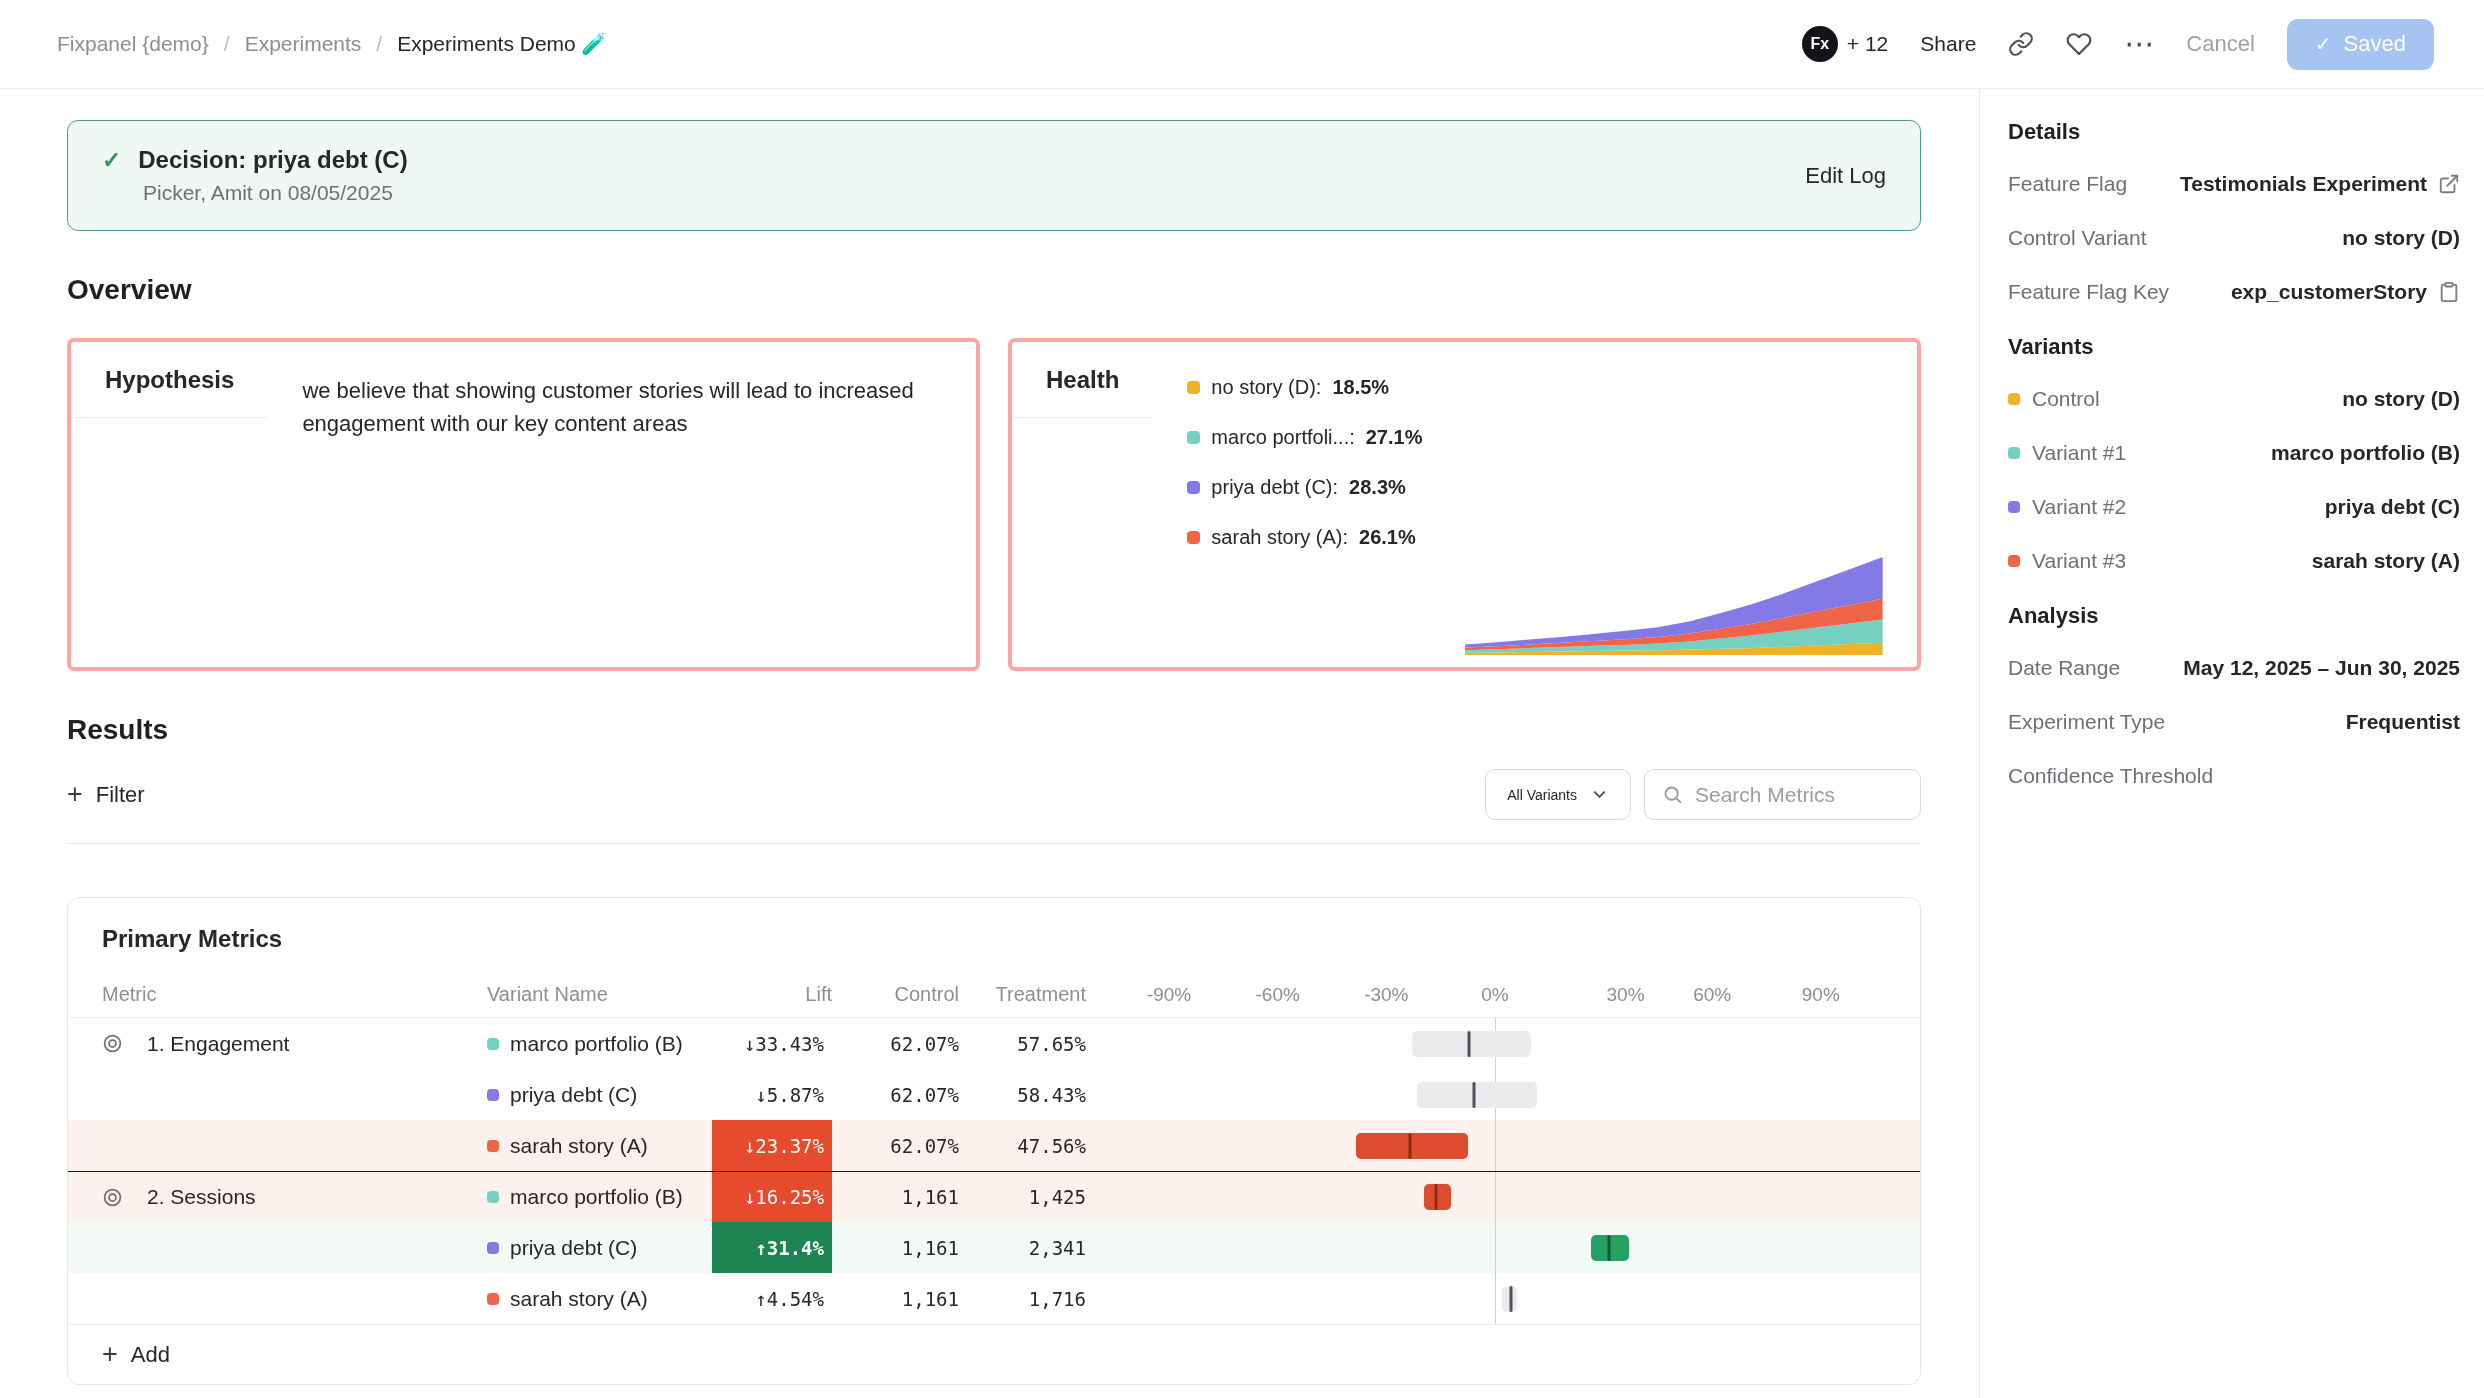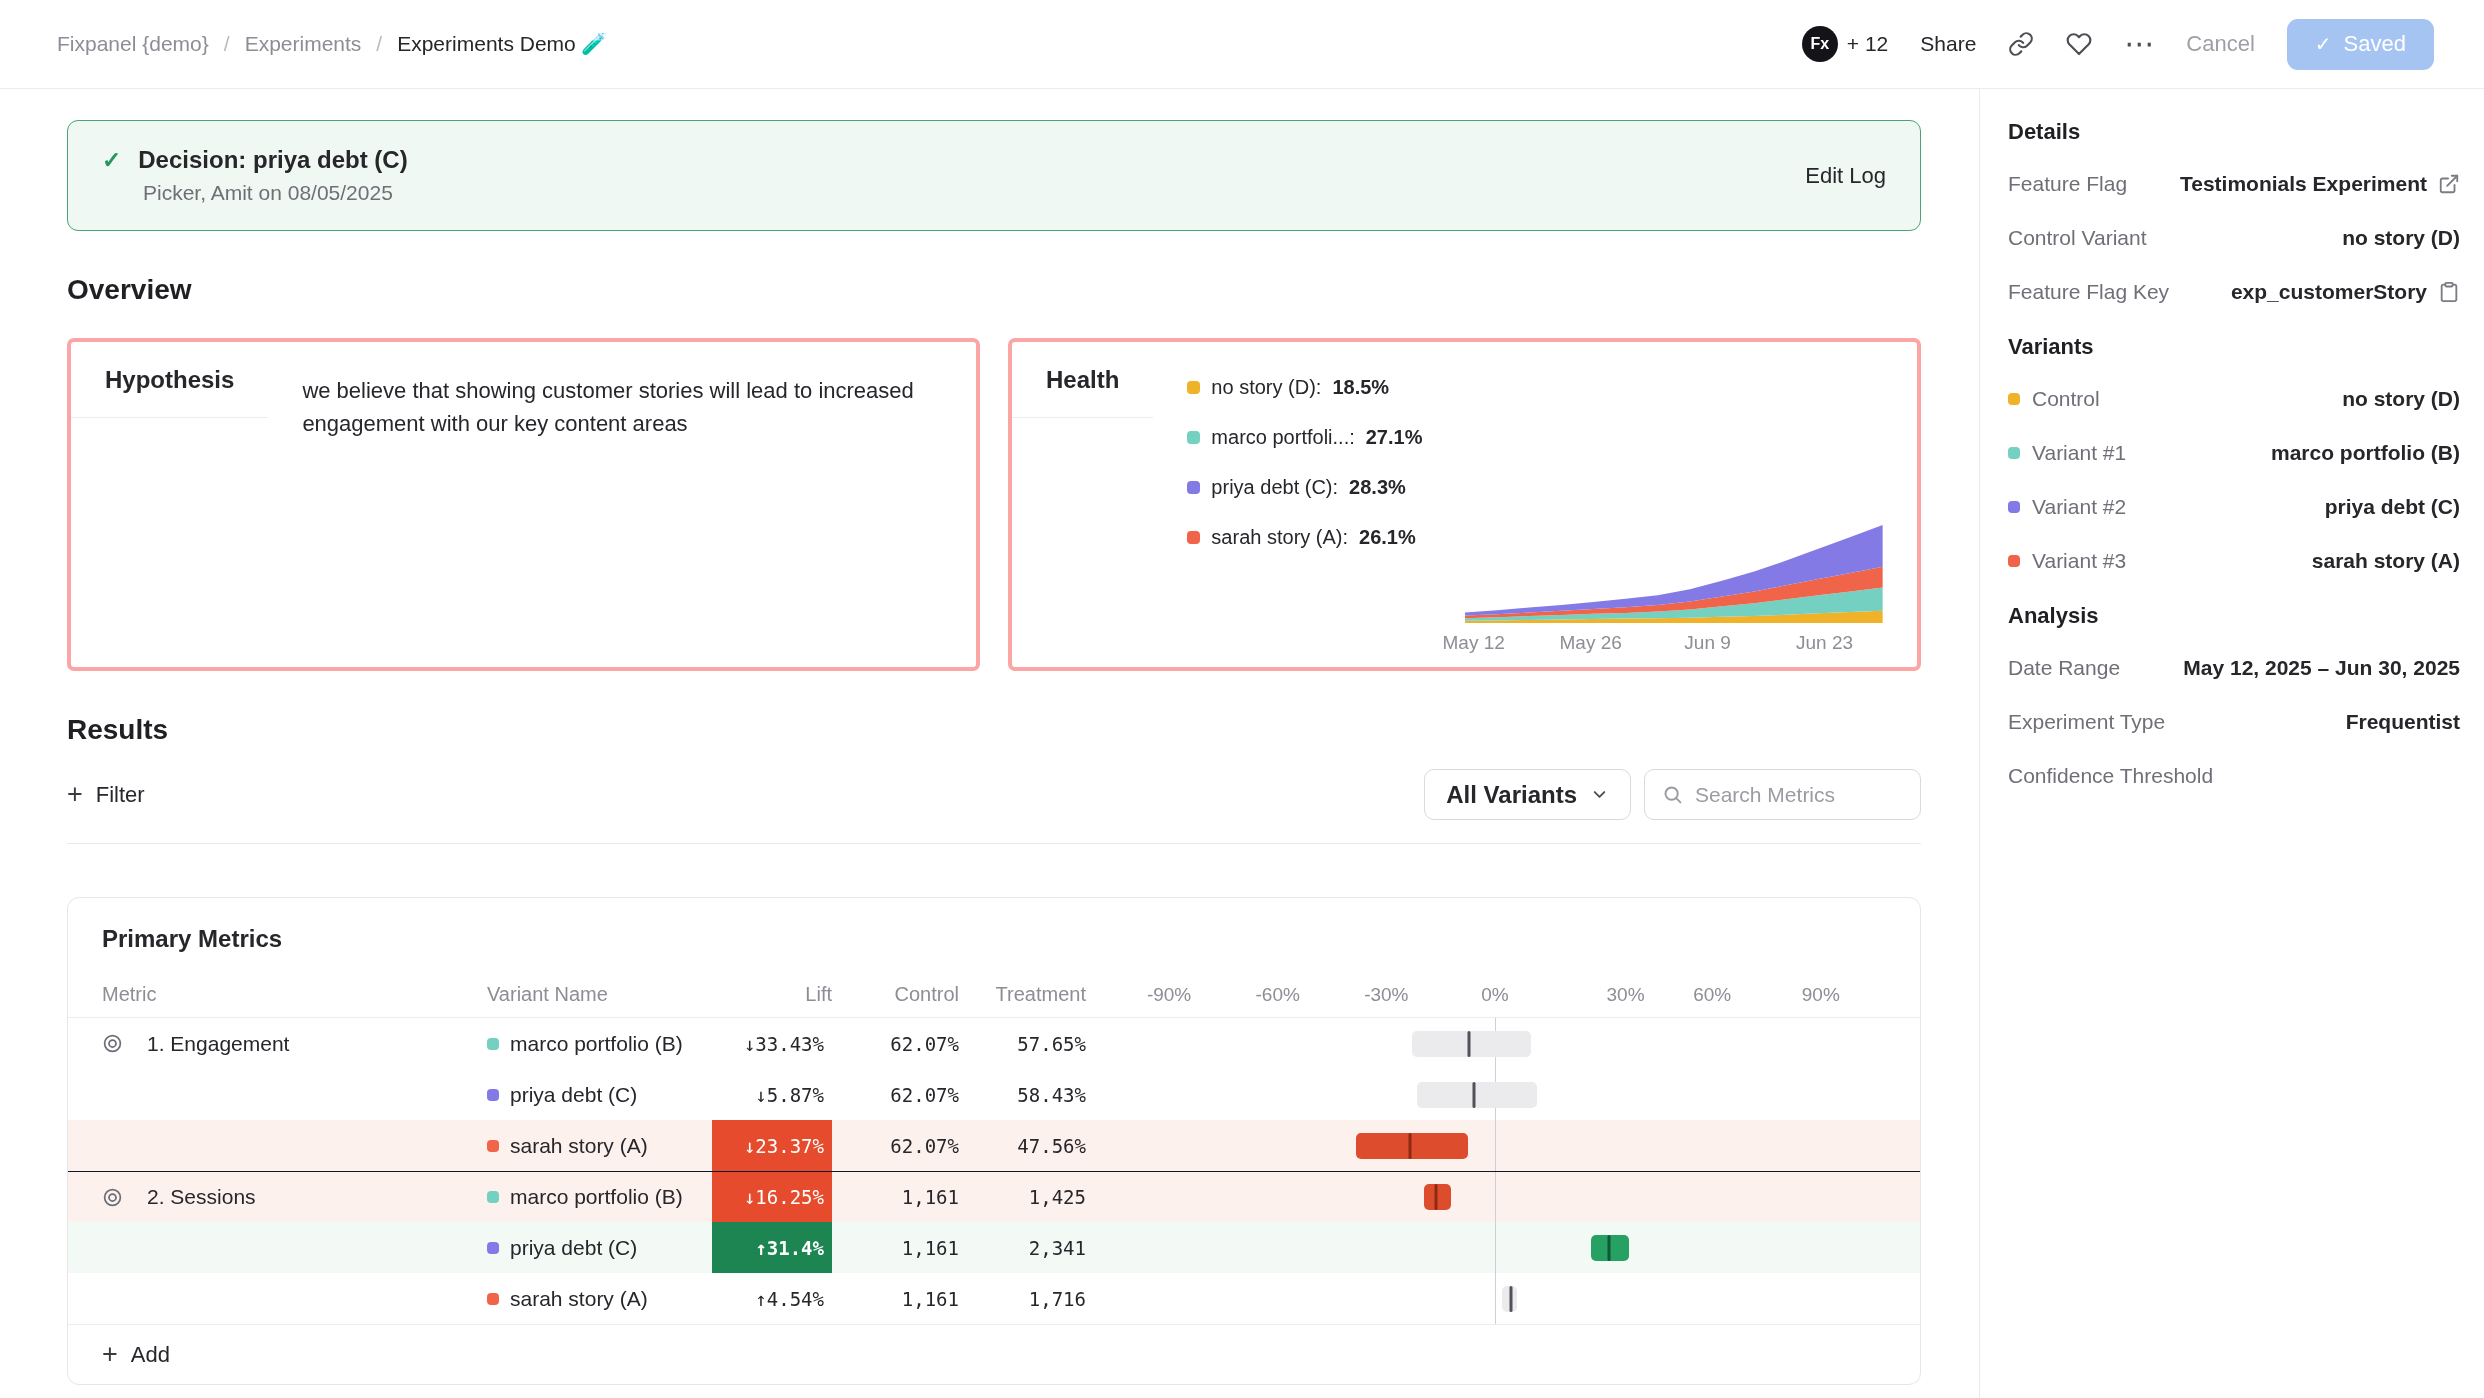--- a/index.html
+++ b/index.html
@@ -51,21 +51,21 @@
   .health-chart-wrap{flex:1;display:flex;flex-direction:column;justify-content:flex-end;min-width:0;padding-bottom:2px}
   #health-chart{width:100%;height:102px}
   .xlabels{position:relative;height:32px;font-size:19px;color:#8d8d95}
   .xlabels span{position:absolute;top:9px;transform:translateX(-50%);white-space:nowrap}
 
   
   .filter-row{display:flex;align-items:center;margin-top:22px}
   .ghost-btn{display:flex;align-items:center;gap:13px;font-size:22px;font-weight:500;color:#26262b;background:none;border:none;font-family:inherit;cursor:pointer}
   .plus-glyph{font-size:27px;font-weight:400;line-height:1;color:#3a3a40}
   .filter-right{margin-left:auto;display:flex;gap:13px}
-  .select-btn{height:51px;display:flex;align-items:center;gap:13px;padding:0 21px;border:1px solid #d9d9de;border-radius:10px;background:#fff;font-size:24px;font-weight:700;color:#26262b;font-family:inherit;cursor:pointer}
+  .select-btn{height:51px;display:flex;align-items:center;gap:13px;padding:0 21px;border:1px solid #d9d9de;border-radius:10px;background:#fff;font-size:14px;font-weight:400;color:#26262b;font-family:inherit;cursor:pointer}
   .search-box{height:51px;width:277px;display:flex;align-items:center;gap:12px;padding:0 17px;border:1px solid #d9d9de;border-radius:10px;background:#fff;color:#9b9ba3}
   .search-box input{border:none;outline:none;font-size:21px;color:#26262b;width:100%;font-family:inherit;background:transparent}
   .search-box input::placeholder{color:#9b9ba3}
   .divider{border:none;border-top:1px solid #eaeaec;margin-top:23px}
 
   
   .pm-card{margin-top:53px;border:1px solid #e6e6e9;border-radius:12px;overflow:hidden;background:#fff}
   .pm-header{padding:27px 34px 19px;font-size:24px;font-weight:700}
   .pm-table-header{display:flex;align-items:center;height:46px;padding:0 34px;color:#8d8d95;font-size:20px;border-bottom:1px solid #ececef}
   .hcol-metric{width:385px;flex:none}
@@ -202,26 +202,20 @@
                 <span class="legend-value">26.1%</span>
               </div>
             </div>
         <div class="health-chart-wrap">
           <svg id="health-chart" preserveAspectRatio="none" viewBox="0 0 576 102">
                 <polygon points="0.0,99.8 44.3,99.4 88.6,98.9 132.9,98.5 177.2,98.0 221.5,97.6 265.8,97.2 310.2,96.7 354.5,95.8 398.8,95.0 443.1,93.7 487.4,92.3 531.7,91.0 576.0,89.7 576.0,102.0 531.7,102.0 487.4,102.0 443.1,102.0 398.8,102.0 354.5,102.0 310.2,102.0 265.8,102.0 221.5,102.0 177.2,102.0 132.9,102.0 88.6,102.0 44.3,102.0 0.0,102.0" fill="#efb229"></polygon>
                 <polygon points="0.0,97.2 44.3,96.3 88.6,95.0 132.9,94.1 177.2,92.8 221.5,91.9 265.8,90.6 310.2,88.4 354.5,85.3 398.8,82.2 443.1,78.3 487.4,74.3 531.7,70.4 576.0,66.4 576.0,89.7 531.7,91.0 487.4,92.3 443.1,93.7 398.8,95.0 354.5,95.8 310.2,96.7 265.8,97.2 221.5,97.6 177.2,98.0 132.9,98.5 88.6,98.9 44.3,99.4 0.0,99.8" fill="#74d1c1"></polygon>
                 <polygon points="0.0,94.5 44.3,93.2 88.6,91.5 132.9,89.7 177.2,87.9 221.5,86.2 265.8,84.0 310.2,80.5 354.5,75.6 398.8,70.4 443.1,64.2 487.4,58.1 531.7,51.9 576.0,45.7 576.0,66.4 531.7,70.4 487.4,74.3 443.1,78.3 398.8,82.2 354.5,85.3 310.2,88.4 265.8,90.6 221.5,91.9 177.2,92.8 132.9,94.1 88.6,95.0 44.3,96.3 0.0,97.2" fill="#f0654a"></polygon>
                 <polygon points="0.0,91.5 44.3,89.3 88.6,86.6 132.9,84.0 177.2,80.9 221.5,77.8 265.8,74.3 310.2,68.2 354.5,59.8 398.8,50.6 443.1,39.6 487.4,27.7 531.7,15.9 576.0,4.0 576.0,45.7 531.7,51.9 487.4,58.1 443.1,64.2 398.8,70.4 354.5,75.6 310.2,80.5 265.8,84.0 221.5,86.2 177.2,87.9 132.9,89.7 88.6,91.5 44.3,93.2 0.0,94.5" fill="#837ae6"></polygon>
               </svg>
-          <div class="xlabels" id="health-xlabels">
-                <span style="left: 2%;">May 12</span>
-                <span style="left: 30%;">May 26</span>
-                <span style="left: 58%;">Jun 9</span>
-                <span style="left: 86%;">Jun 23</span>
-              </div>
         </div>
       </div>
     </section>
   </div>
 
   <h2 class="section-heading">Results</h2>
 
   <div class="filter-row">
     <button class="ghost-btn">
       <span class="plus-glyph">+</span>

